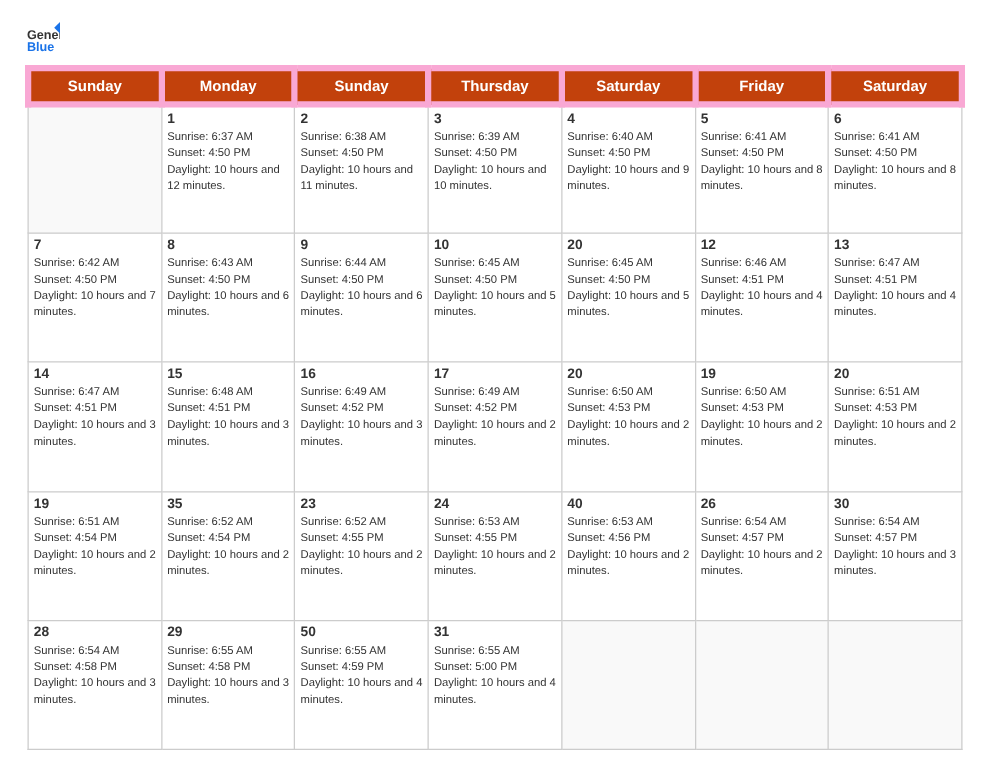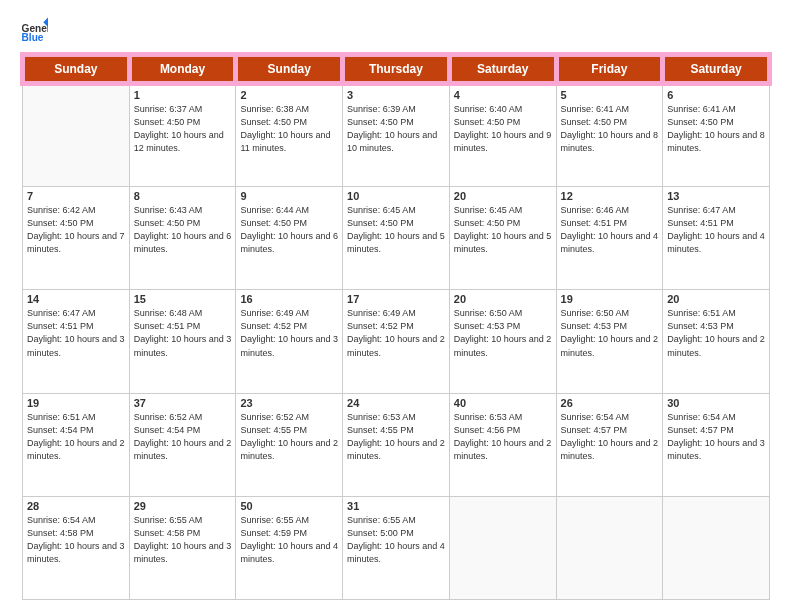--- a/index.html
+++ b/index.html
@@ -215,21 +215,21 @@
             <span class="day-num">20</span>
             <div class="day-info">Sunrise: 6:51 AM<br>Sunset: 4:53 PM<br>Daylight: 10 hours and 2 minutes.</div>
           </td>
         </tr>
         <tr>
           <td>
             <span class="day-num">19</span>
             <div class="day-info">Sunrise: 6:51 AM<br>Sunset: 4:54 PM<br>Daylight: 10 hours and 2 minutes.</div>
           </td>
           <td>
-            <span class="day-num">37</span>
+            <span class="day-num">35</span>
             <div class="day-info">Sunrise: 6:52 AM<br>Sunset: 4:54 PM<br>Daylight: 10 hours and 2 minutes.</div>
           </td>
           <td>
             <span class="day-num">23</span>
             <div class="day-info">Sunrise: 6:52 AM<br>Sunset: 4:55 PM<br>Daylight: 10 hours and 2 minutes.</div>
           </td>
           <td>
             <span class="day-num">24</span>
             <div class="day-info">Sunrise: 6:53 AM<br>Sunset: 4:55 PM<br>Daylight: 10 hours and 2 minutes.</div>
           </td>

